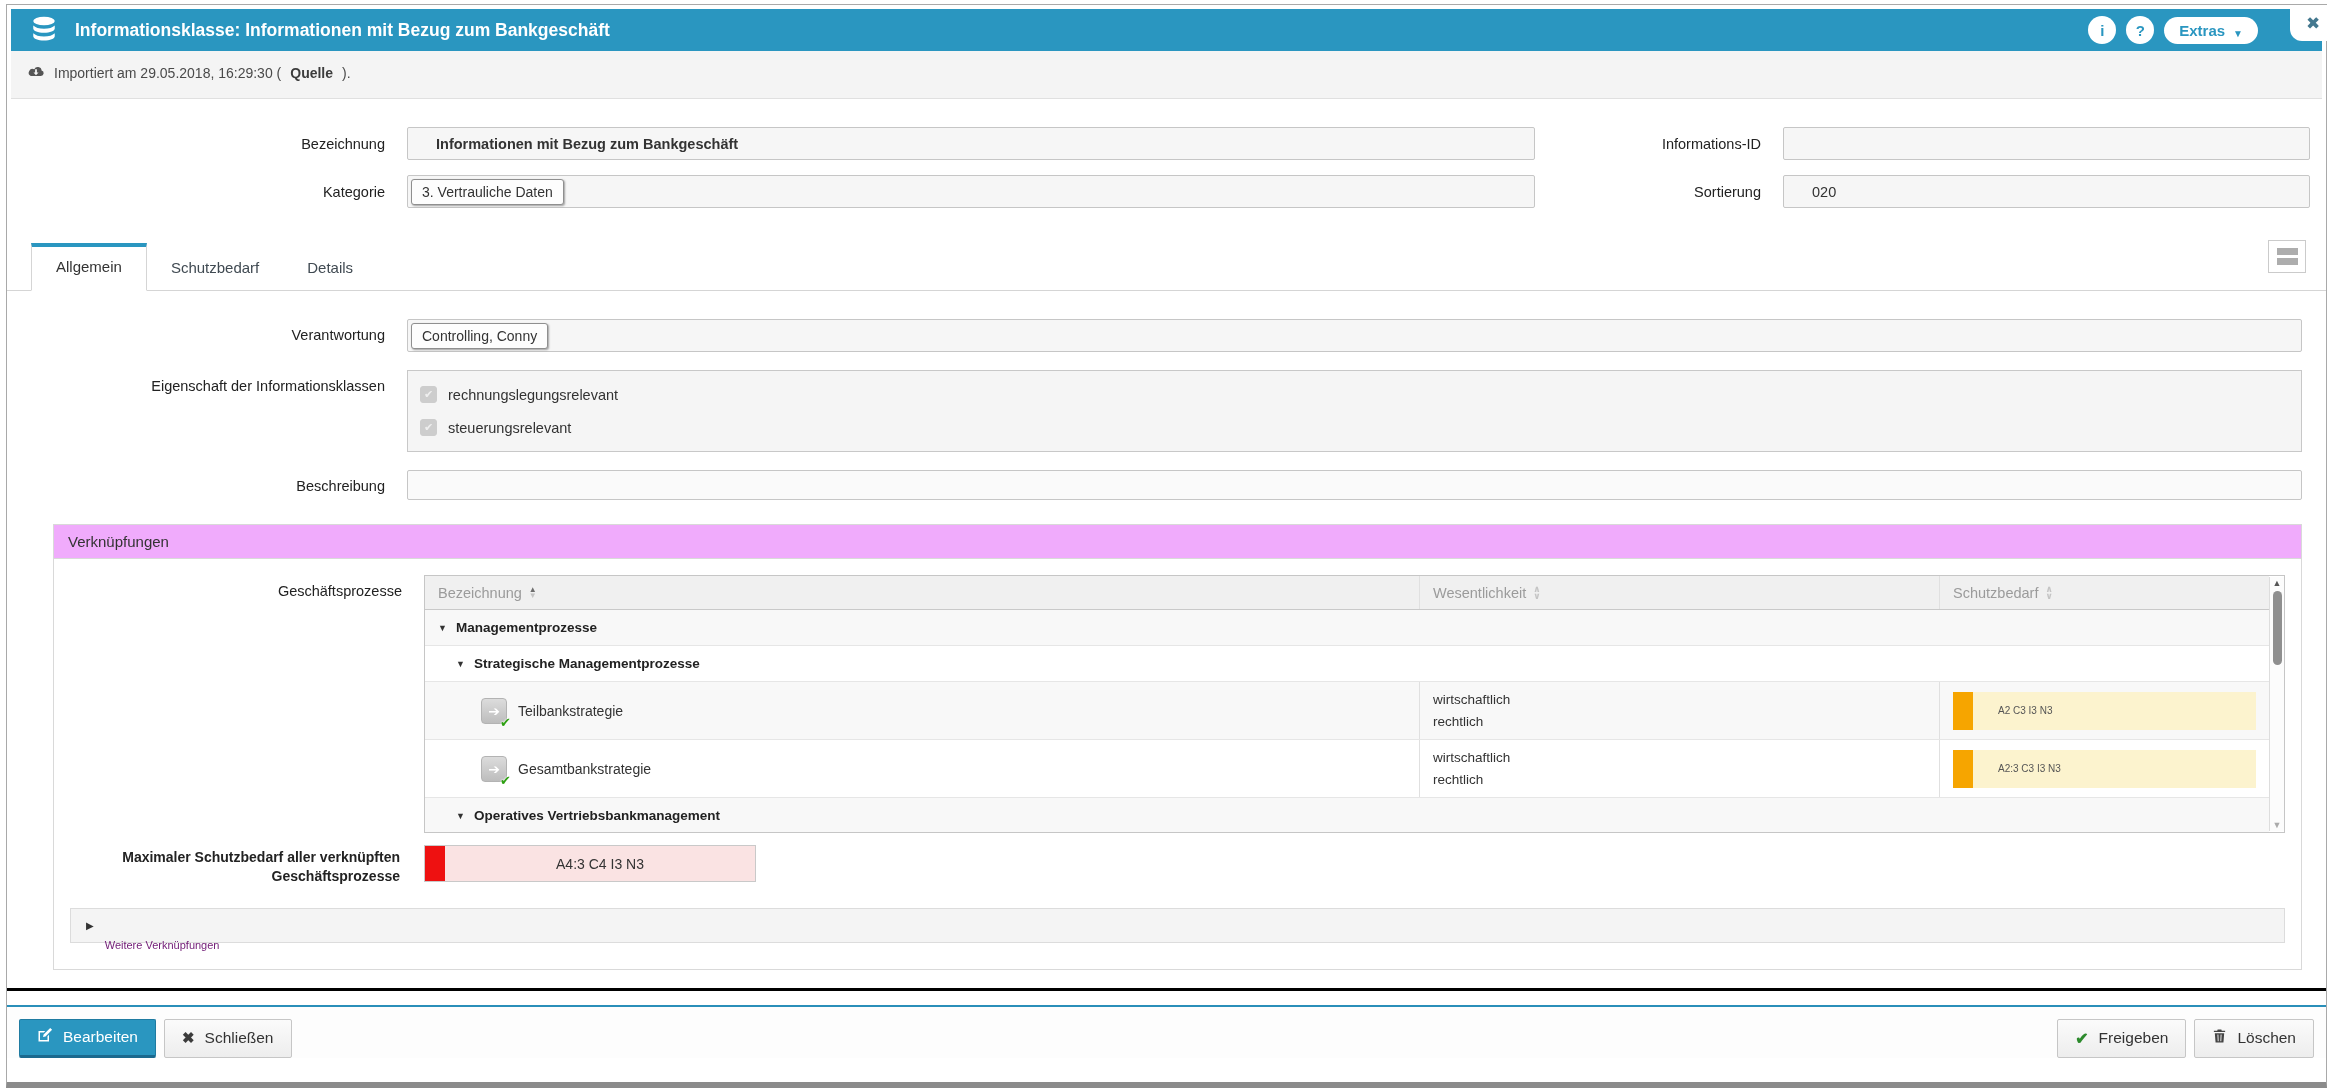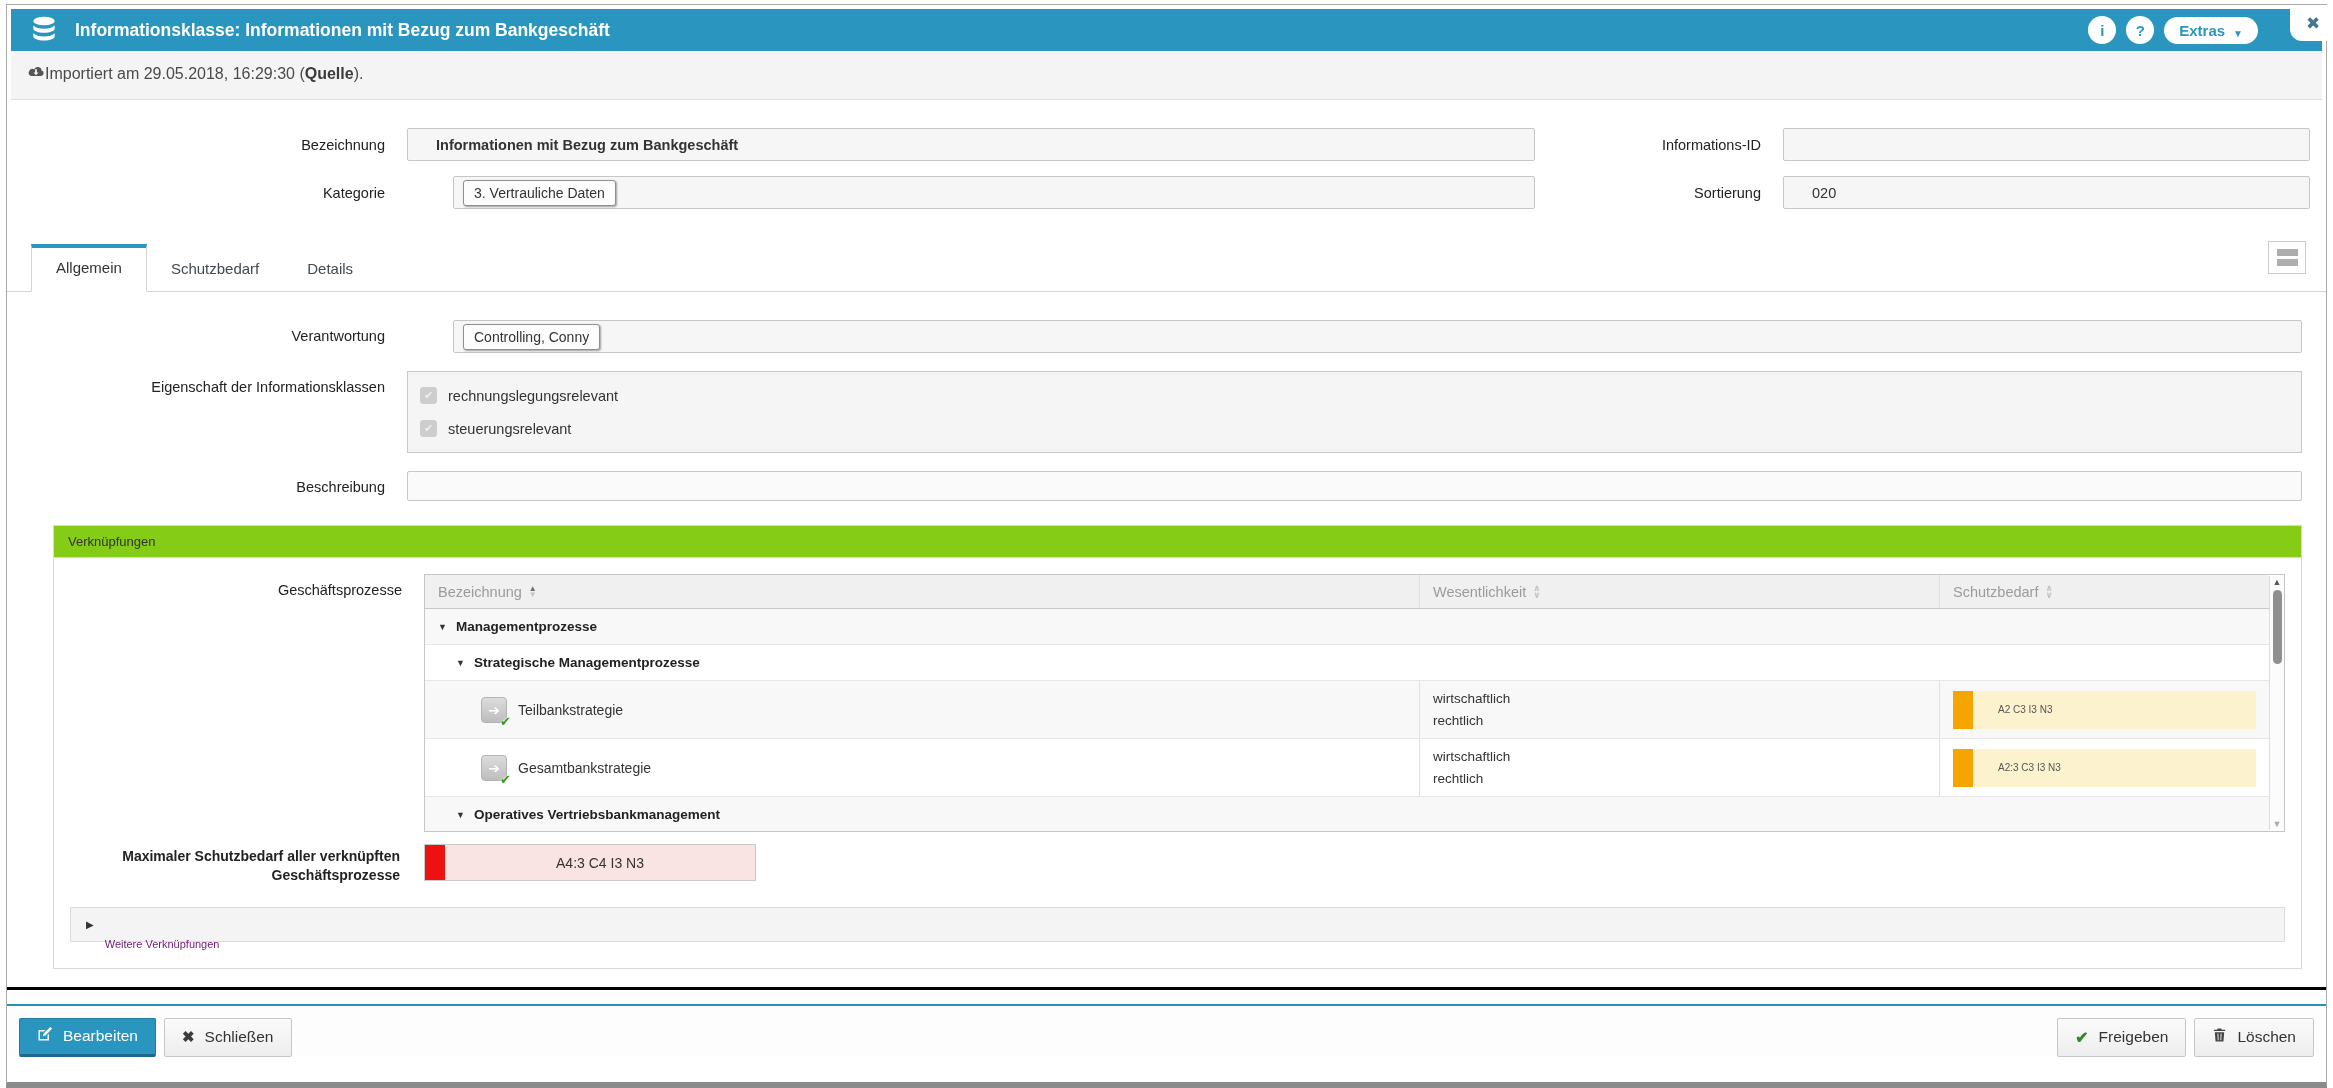--- a/index.html
+++ b/index.html
@@ -18,32 +18,32 @@
     font-weight: bold; font-size: 15px; display: flex; align-items: center; justify-content: center; cursor: pointer; }
   .extras-btn { background: #fff; color: #2a96c0; font-weight: bold; font-size: 15px;
     border-radius: 15px; padding: 5px 15px; display: flex; gap: 8px; align-items: flex-end; cursor: pointer; }
   .extras-caret { font-size: 10px; }
   .close-btn { position: absolute; top: -4px; right: -14px; width: 46px; height: 36px; background: #fff;
     border-bottom-left-radius: 12px; color: #44788f; display: flex; align-items: center;
     justify-content: center; font-size: 17px; font-weight: bold; cursor: pointer; }
 
   
   .infobar { margin: 0 4px; background: #f4f4f4; border-bottom: 1px solid #e0e0e0; padding: 9px 16px 12px; }
-  .info-line { display: flex; align-items: center; color: #4a4a4a; font-size: 16px; padding: 4px 0; }
+  .info-line { display: flex; gap: 9px; align-items: center; color: #4a4a4a; font-size: 14px; padding: 4px 0; }
   .info-line .strong { font-weight: bold; color: #3c3c3c; }
   .info-line.bold { font-weight: bold; color: #3c3c3c; }
 
   
   .formgrid { padding: 28px 16px 6px 0; display: grid;
     grid-template-columns: 400px 1128px 1fr 527px; row-gap: 15px; align-items: center; }
   .lbl { text-align: right; padding-right: 22px; font-size: 14.5px; color: #222; }
   .field { height: 33px; background: #f6f6f6; border: 1px solid #c6c6c6; border-radius: 2px;
     display: flex; align-items: center; padding: 0 28px; font-size: 14.5px; color: #333; }
   .field.bold-value { font-weight: bold; }
-  .field.chipfield { padding: 0 9px; margin-left: 46px; }
+  .field.chipfield { padding: 0 3px; }
   .chip { background: #fdfdfd; border: 1px solid #8f8f8f; border-radius: 3px; padding: 4px 10px;
     font-size: 14px; color: #333; box-shadow: 1px 1px 2px rgba(0,0,0,.35); cursor: pointer; }
 
   
   .tabs { display: flex; align-items: flex-end; padding-left: 24px; margin-top: 22px;
     border-bottom: 1px solid #d5d5d5; position: relative; height: 55px; }
   .tab { padding: 14px 24px; font-size: 15px; color: #404a52; cursor: pointer; }
   .tab.active { background: #fff; border: 1px solid #d5d5d5; border-bottom: 1px solid #fff;
     border-top: 4px solid #2a96c0; margin-bottom: -1px; color: #333; padding: 11px 24px 15px; }
   .view-btn { position: absolute; right: 20px; top: 4px; width: 38px; height: 33px;
@@ -57,22 +57,22 @@
   .content-row .lbl { padding-top: 8px; }
   .eigbox { background: #f5f5f5; border: 1px solid #c8c8c8; padding: 7px 12px; }
   .chk-row { display: flex; gap: 11px; align-items: center; padding: 8px 0; font-size: 14.5px; color: #333; cursor: pointer; }
   .chk { width: 17px; height: 17px; border-radius: 3px; background: #fff; border: 1px solid #dcdcdc;
     display: flex; align-items: center; justify-content: center; font-size: 11px; color: #fff; }
   .chk.checked { background: #cdcdcd; border-color: #cdcdcd; color: #efefef; }
   .field.small { height: 30px; background: #fafafa; }
 
   
   .panel { margin: 24px 24px 0 46px; border: 1px solid #d9d9d9; }
-  .panel-header { background: #84cc16; border-bottom: 1px solid #d9d9d9; padding: 8px 14px;
-    font-size: 13px; color: #333; }
+  .panel-header { background: #f0abfc; border-bottom: 1px solid #d9d9d9; padding: 8px 14px;
+    font-size: 15px; color: #333; }
   .panel-body { padding: 16px 16px 26px; }
   .panel-row { display: grid; grid-template-columns: 354px 1fr; }
   .panel-row .lbl { padding-top: 8px; }
 
   .ptable { border: 1px solid #c6c6c6; position: relative; height: 258px; overflow: hidden; background: #fff; }
   .thead { display: flex; height: 34px; background: #f0f0f0; border-bottom: 1px solid #c9c9c9;
     color: #9b9b9b; font-size: 14.5px; margin-right: 15px; }
   .th { display: flex; align-items: center; padding: 0 13px; gap: 7px; cursor: pointer; }
   .c1 { flex: 1; } .c2 { width: 520px; border-left: 1px solid #e0e0e0; } .c3 { width: 330px; border-left: 1px solid #e0e0e0; }
   .sort-stack { display: inline-flex; flex-direction: column; line-height: 6px; font-size: 8px; }

